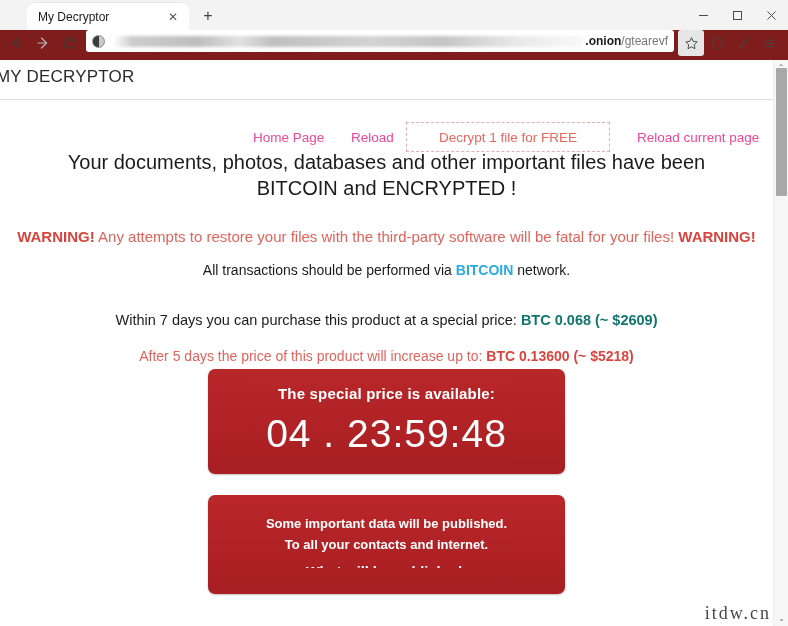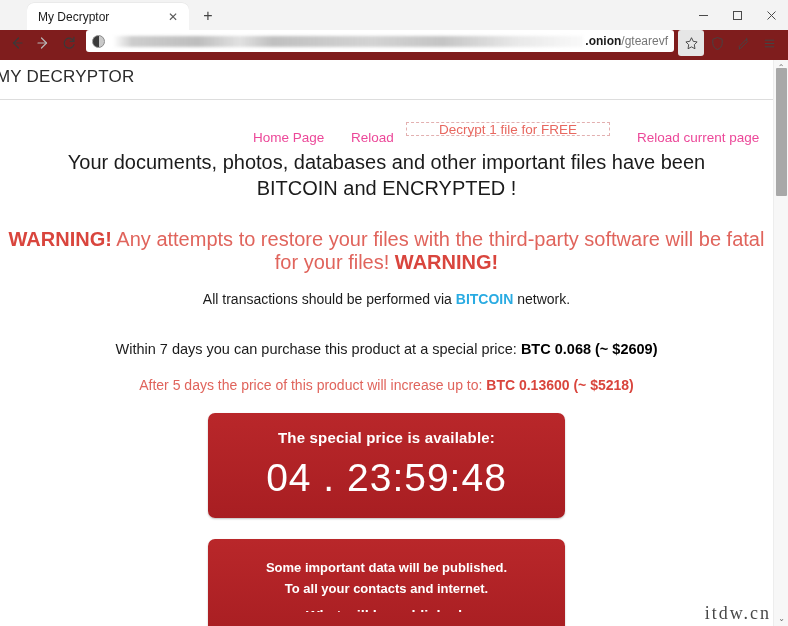--- a/index.html
+++ b/index.html
@@ -106,60 +106,60 @@
   }
   .navlink {
     position: absolute; font-size: 13.5px; color: #ec4899;
     white-space: nowrap;
   }
   .nl-home    { left: 253px; top: 70px; }
   .nl-support { left: 351px; top: 70px; }
   .nl-reload  { left: 637px; top: 70px; }
   .freebtn {
     position: absolute; left: 406px; top: 62px;
-    width: 204px; height: 14px;
+    width: 204px; height: 30px;
     border: 1px dashed #e3b0b0;
     display: flex; align-items: center; justify-content: center;
     font-size: 13.5px; color: #e8675f; background: #fff;
   }
 
   .content { position: relative; padding-top: 0; }
 
   .headline {
     text-align: center; font-size: 20px; color: #1b1b1b;
     line-height: 26px; margin-top: 49px;
   }
   .warnline {
-    text-align: center; font-size: 20px; color: #e0645c;
+    text-align: center; font-size: 15px; color: #e0645c;
     margin-top: 27px;
   }
   .warnline b { font-weight: bold; color: #d9453d; }
 
   .para {
     text-align: center; font-size: 14px; color: #1b1b1b;
     margin-top: 25px;
   }
   .para.second { margin-top: 17px; }
   .para .btc-word { color: #29ABE2; font-weight: bold; }
 
   .priceline {
     text-align: center; font-size: 14.5px; color: #1b1b1b;
     margin-top: 34px;
   }
-  .priceline .green { color: #000000; font-weight: bold; }
+  .priceline .green { color: #0f766e; font-weight: bold; }
   .priceline.red { color: #e0645c; margin-top: 20px; font-size: 14px; }
   .priceline.red .rb { color: #d9453d; font-weight: bold; }
 
   .redbox {
     width: 357px; margin: 0 auto; background: #b52025;
     background: linear-gradient(180deg,#b9272a 0%,#a81e22 100%);
     border-radius: 7px; color: #fff; text-align: center;
     box-shadow: 0 1px 2px rgba(0,0,0,.25);
   }
-  .redbox.countdown { margin-top: 20px; padding: 16px 8px 18px; }
+  .redbox.countdown { margin-top: 5px; padding: 16px 8px 18px; }
   .cd-label { font-size: 15px; font-weight: bold; letter-spacing: .2px; }
   .cd-timer {
     font-size: 39px; font-weight: normal; margin-top: 10px;
     letter-spacing: 1px;
   }
   .redbox.notice { margin-top: 21px; padding: 18px 0 26px; }
   .notice-line { font-size: 13px; font-weight: bold; line-height: 21px; }
   .notice-cut {
     font-size: 14.5px; font-weight: bold; margin-top: 9px;
     height: 4px; overflow: hidden;

